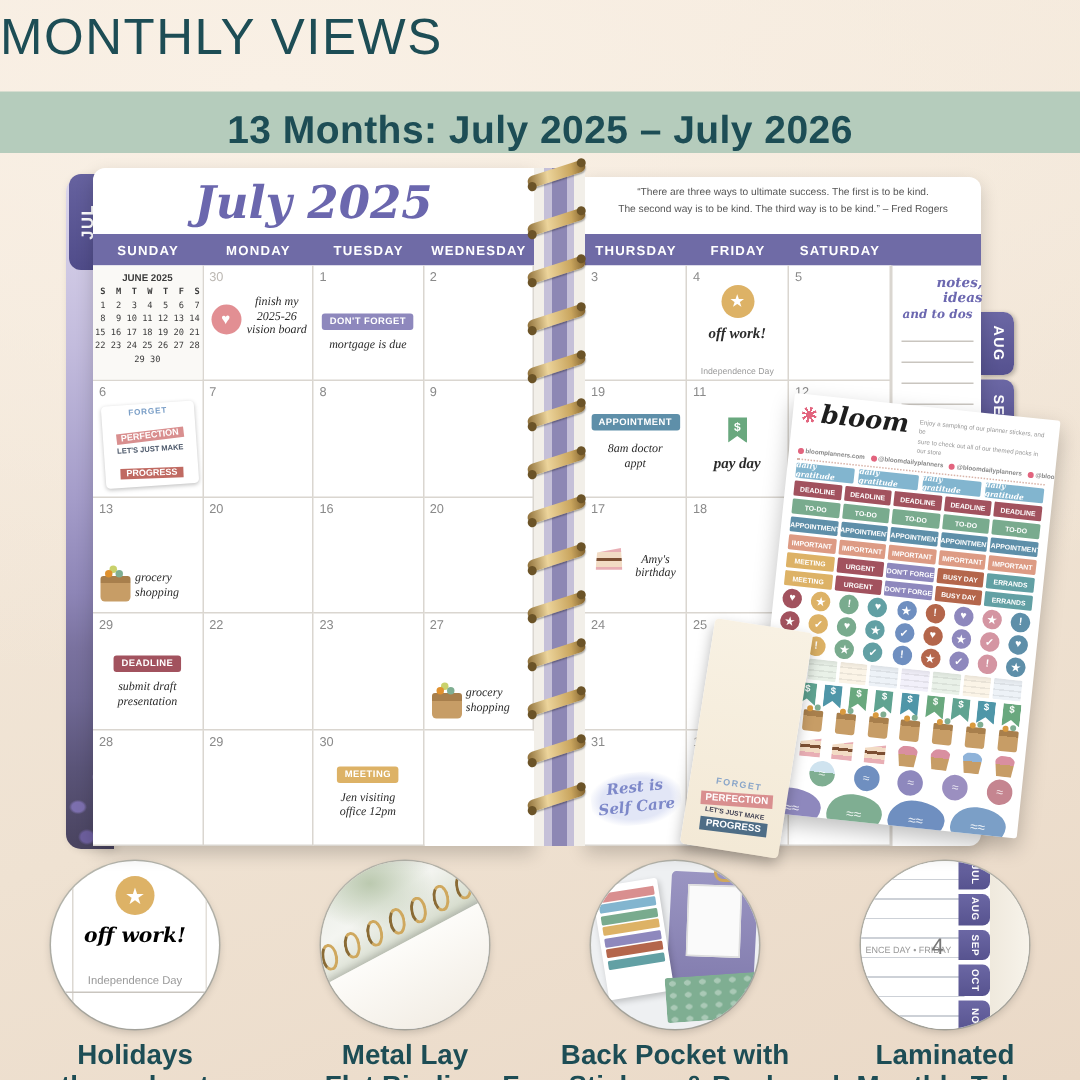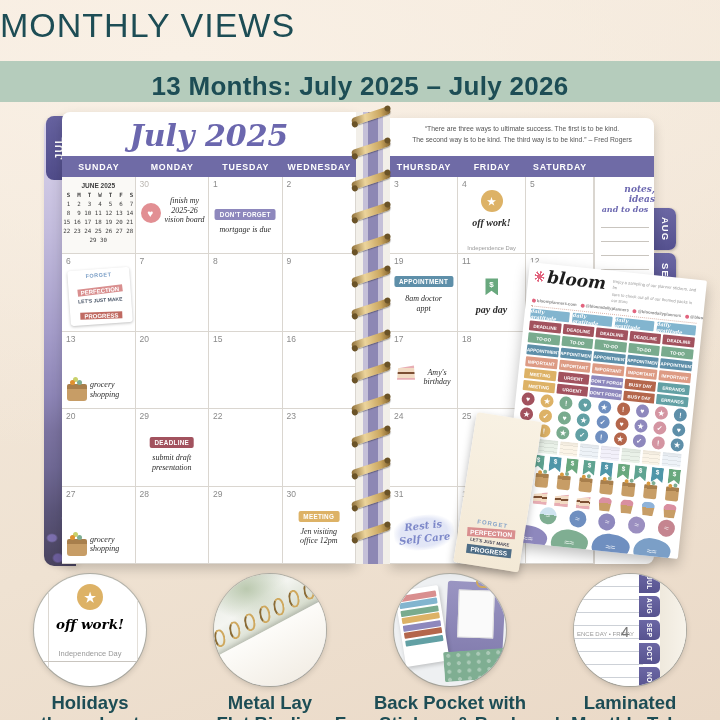--- a/index.html
+++ b/index.html
@@ -326,23 +326,20 @@
         <div class="cell">
           <span class="dnum">13</span>
           <i class="bag"></i>
           <div class="hw groc">grocery
 shopping</div>
         </div>
         <div class="cell">
             <span class="dnum">20</span>
           </div>
         <div class="cell">
-            <span class="dnum">15</span>
-          </div>
-        <div class="cell">
             <span class="dnum">16</span>
           </div>
         <div class="cell">
             <span class="dnum">20</span>
           </div>
         <div class="cell">
           <span class="dnum">29</span>
           <span class="bdg maroon" style="top:28px">DEADLINE</span>
           <div class="hw" style="position:absolute;left:0;top:44px;width:100%">submit draft
 presentation</div>

